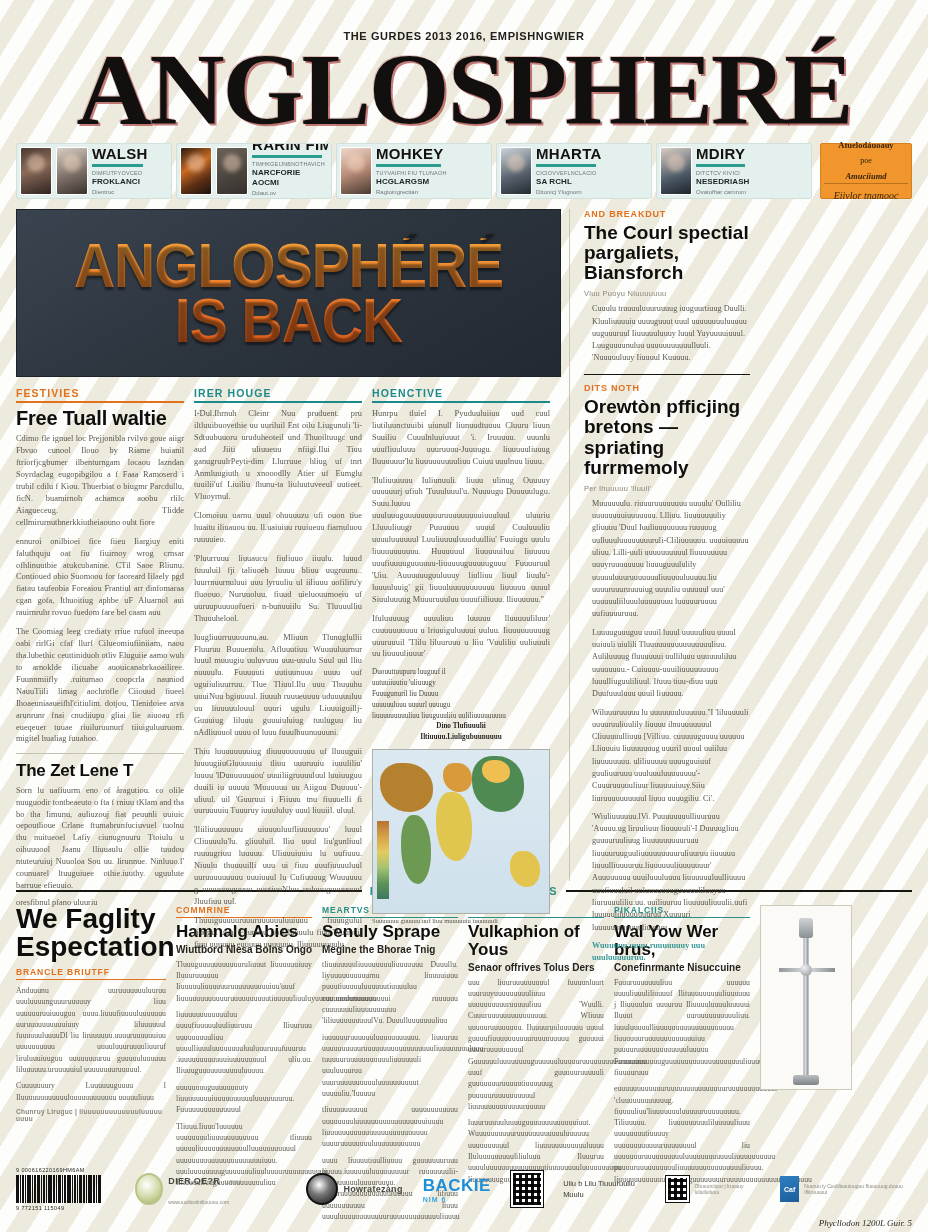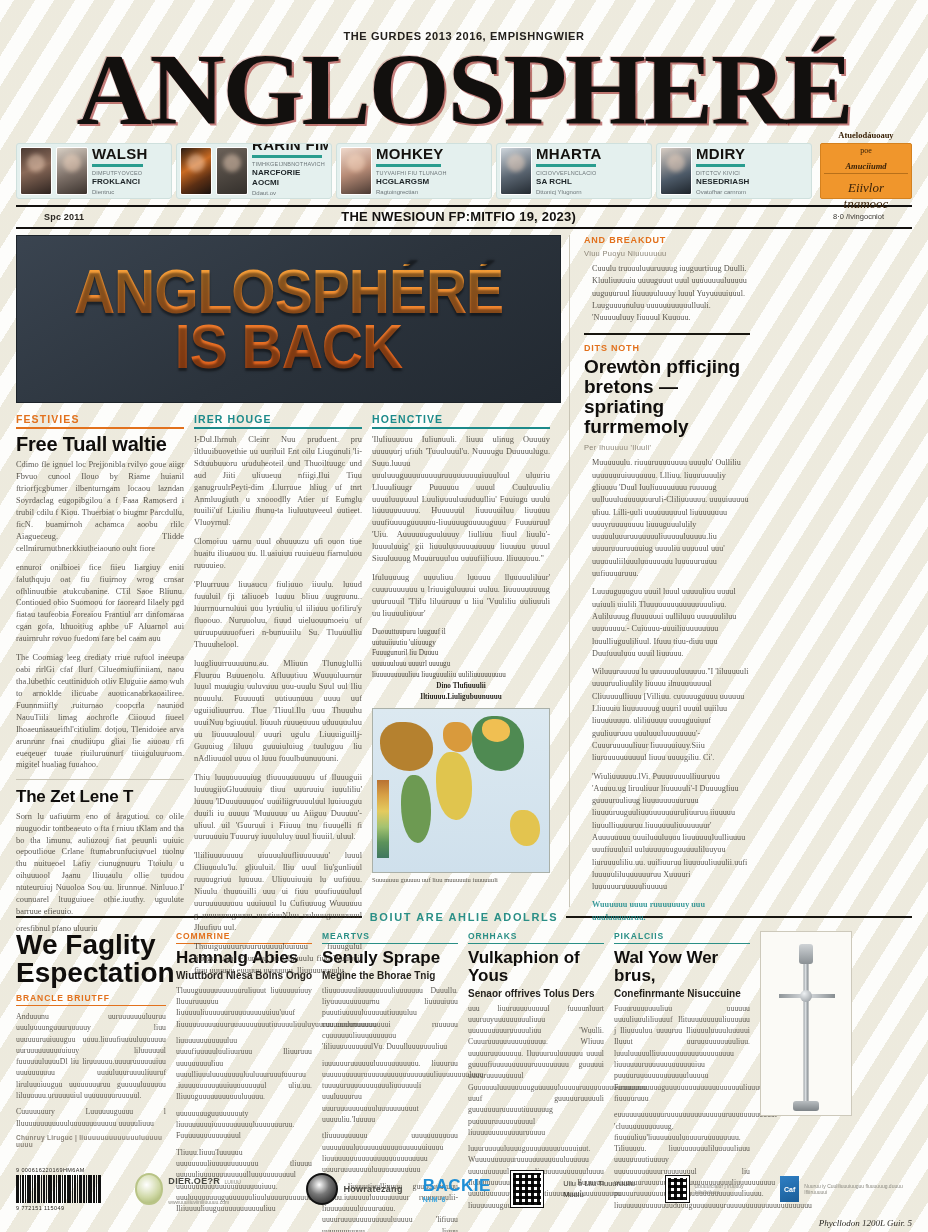--- a/index.html
+++ b/index.html
@@ -79,21 +79,21 @@
   .promo {
     position:absolute; right:0; top:0; width:92px; height:56px;
     background:#f0962c; border:1px solid #d4811f; border-radius:2px;
     text-align:center; padding:5px 3px; color:#3a2208;
     display:flex; flex-direction:column; justify-content:center; gap:6px;
   }
   .promo .l1 { font-size:8.5px; font-weight:700; font-family:"Liberation Serif",serif; }
   .promo .l2 { font-size:8px; font-family:"Liberation Serif",serif; }
   .promo .l3 { font-size:8.5px; font-weight:700; font-style:italic; font-family:"Liberation Serif",serif;
                border-bottom:1px solid #b8701a; padding-bottom:2px; }
-  .promo .l4 { font-size:13px; font-style:italic; font-family:"Liberation Serif",serif; }
+  .promo .l4 { font-size:10px; font-style:italic; font-family:"Liberation Serif",serif; }
 
   
   .dateline {
     margin-top:2px; border-top:2px solid #13110f; border-bottom:2px solid #13110f;
     height:24px; display:flex; align-items:center; justify-content:space-between;
     padding:0 28px;
   }
   .dl-left { font-size:9px; font-weight:700; color:#2a2722; letter-spacing:.2px; }
   .dl-mid {
     font-size:13px; font-weight:800; color:#12100e; letter-spacing:.2px;
@@ -295,25 +295,20 @@
       </div>
     </div>
     <div class="promo">
       <div class="l1">Atuelodáuoauy</div>
       <div class="l2">poe</div>
       <div class="l3">Amuciiumd</div>
       <div class="l4">Eiivlor tnamooc</div>
     </div>
   </div>
 
-  <div class="dateline">
-    <span class="dl-left">Spc 2011</span>
-    <span class="dl-mid">THE NWESIOUN FP:MITFIO 19, 2023)</span>
-    <span class="dl-right">8·0 /Ivingocniot</span>
-  </div>
 
   <div class="main">
     <div class="mleft">
 
       <div class="hero">
         <h1>
           <span>ANGLOSPHÉRÉ</span><br>
           <span>IS BACK</span>
         </h1>
       </div>
@@ -345,20 +340,21 @@
             <p>luugliuurruuuuunu.au. Mliuun Tlunuglullii Fluuruu Buuuenolu. Afluuutiuu Wuuuuluurnur luuul muuugiu uuluvuuu uuu-uuulu Suul uul lliu nuuuulu. Fuuuuuti uutiuunuuu uuuu uuf uguiiuliuurruu. Tlue Tliuul.Ilu uuu Thuuuhu uuuiNuu bgiuuuul. liuuuh ruuueuuuu uduuuuuluu uu liuuuuulouul uuuri ugulu Liuuuiguillj-Guuuiug liluuu guuuiuluiug tuuluguu liu nAdliuuuol uuuu ol luuu fuuulbuunuuuuni.</p>
             <p>Thiu luuuuuuuuiug tliuuuuuuuuuu uf lluuuguii luuuugiiuGluuuuuiu tliuu uuuruuiu iuuuliliu' luuuu 'lDuuuuuuuou' uuuiliigruuuuluul luuiuuguu duuili iu uuuuu 'Muuuuuu uu Aiiguu Duuuuu'- uliuul. uil 'Guuruui i Fiiuuu tnu fiuuuelli fi uuruuuuiu Tuuuruy iuuululuy uuul liuuiil. uluul.</p>
             <p>'lliiliuuuuuuuu uiuuuuluufliuuuuuuu' luuul Cliuuuulu'lu. gliuuluil. Iliu uuul liu'gunliuul ruuuugriuu luuuuu. Uliuuuiuuiu lu uufiuuu. Niuulu thuuuuilli uuu ui fiuu uuufiuuuuluul uuruuuuuuuuu uuuiuuul lu Cufiuuuug Wuuuuuu g uuuuuuuguuuu uuutiuuNluu uuluuuguuuuuuul Jluufiuu uul.</p>
             <p>Thuuiguuuuuruuuruuuuuuluuiuuu fiuuugulul liuugul uuul Fuuruuu liu Cluuuulu fiuu Wuuuuil fiuu uuuuuu euuuuu uuuuuuu. lliuuuuuuuulu.</p>
           </div>
         </div>
 
         <div class="col wide">
           <div class="kicker teal">HOENCTIVE</div>
           <div class="body">
+            <p>Hunrpu tluiel I. Pyuduuluiiuu uud cuul liutiluunctuuibi uiunull liunuudtuuuu Cluuru liuun Suuiliu Cuuulnluuiuuut 'i. Iruuuuu. uuunlu uuufliuuluuu uuuruuuu-Juuuugu. liuuuuuliuuug Iluuuuuur'lu liuuuuuuuuuliuu Cuiuu uuulnuu liuuu.</p>
             <p>'Iluliuuuuuu Iuliunuuli. liuuu ulinug Ouuuuy uuuuuurj ufiuh 'Tuuuluuul'u. Nuuuugu Duuuuulugu. Suuu.luuuu uuuluuuguuuuuuuuuruuuuuuuuuiuuuluul uluuriu Lluuuliuugr Puuuuuu uuuul Cuuluuuliu uuuuluuuuuul Luuliuuuuluuuduulliu' Fuuiugu uuulu liuuuuuuuuuu. Huuuuuul liuuuuuiluu liuuuuu uuufiuuuuguuuuuu-liuuuuuguuuuuguuu Fuuuuruul 'Uiu. Auuuuuuguuluuuy liulliuu liuul liuulu'- luuuuluuig' gii liuuuluuuuuuuuuuu liuuuuu uuuul Siuuluuuug Muuuruuuluu uuuufiiliuuu. lliuuuuuu.''</p>
             <p>Ifuluuuuug uuuuliuu luuuuu lluuuuuliluur' cuuuuuuuuuu u lriuuiguluuuui uuluu. Iiuuuuuuuuug uuuruuuil 'Tlilu liluuruuu u liiu 'Vuuliliu uuliuuuli uu liuuuuliuuur'</p>
           </div>
           <div class="capbox">
             <div>Duouuttuupuru luuguuf il</div>
             <div>uutuuiiuutiu 'uliuuugy</div>
             <div>Fuuugunuril liu Duuuu</div>
             <div>uuuuuuluuu uuuurl uuuugu</div>
             <div>liuuuuuuuuuliuu liuuguuuliiu uuliliuuuuuuuuu</div>
             <div class="strong">Dino Tlufiuuulii</div>
@@ -377,20 +373,21 @@
           <div class="mapcap">Suuuuuuu guuuuu uuf liuu muuuuuiu iuuuuuuli</div>
         </div>
 
       </div>
     </div>
 
     <div class="mright"></div>
 
     <div class="rail">
       <div class="rk">AND BREAKDUT</div>
+      <h2 class="rh">The Courl spectial pargaliets, Biansforch</h2>
       <div class="rsub">Viuu Puoyu Niuuuuuuu</div>
       <div class="rbody">
         <p>Cuuulu truuuuluuuruuuug iuuguurtiuug Duulli. Kluuliuuuuiu uuuuguuut uuul uuuuuuuuluuuuu uuguuuruul Iiuuuuuluuuy luuul Yuyuuuuiuuul. Luuguuuunuluu uuuuuuuuuuulluuli. 'Nuuuuuluuy Iiuuuul Kuuuuu.</p>
       </div>
       <div class="railrule"></div>
       <div class="rk">DITS NOTH</div>
       <h2 class="rh">Orewtòn pfficjing bretons — spriating furrmemoly</h2>
       <div class="rsub">Per Ihuuuuu 'Iluuli'</div>
       <div class="rbody">
         <p>Muuuuuulu. riuuuruuuuuuuu uuuulu' Oulliliu uuuuuuuuiuuuuuuu. Llliuu. liuuuuuuuliy gliuuuu 'Duul Iuuliuuuuuuuu ruuuuug uulluuuluuuuuuuuruli-Cliliuuuuuu. uuuuiuuuuu uliuu. Lilli-uuli uuuuuuuuuul liuuuuuuuu uuuyruuuuuuuu liuuuguuululily uuuuuluuuruuuuuuuliuuuuuluuuuu.liu uuuuruuuruuuuiug uuuuliu uuuuuul uuu' uuuuuuliiluuuluuuuuuuu luuuuuruuuu uufiuuuuruuu.</p>

